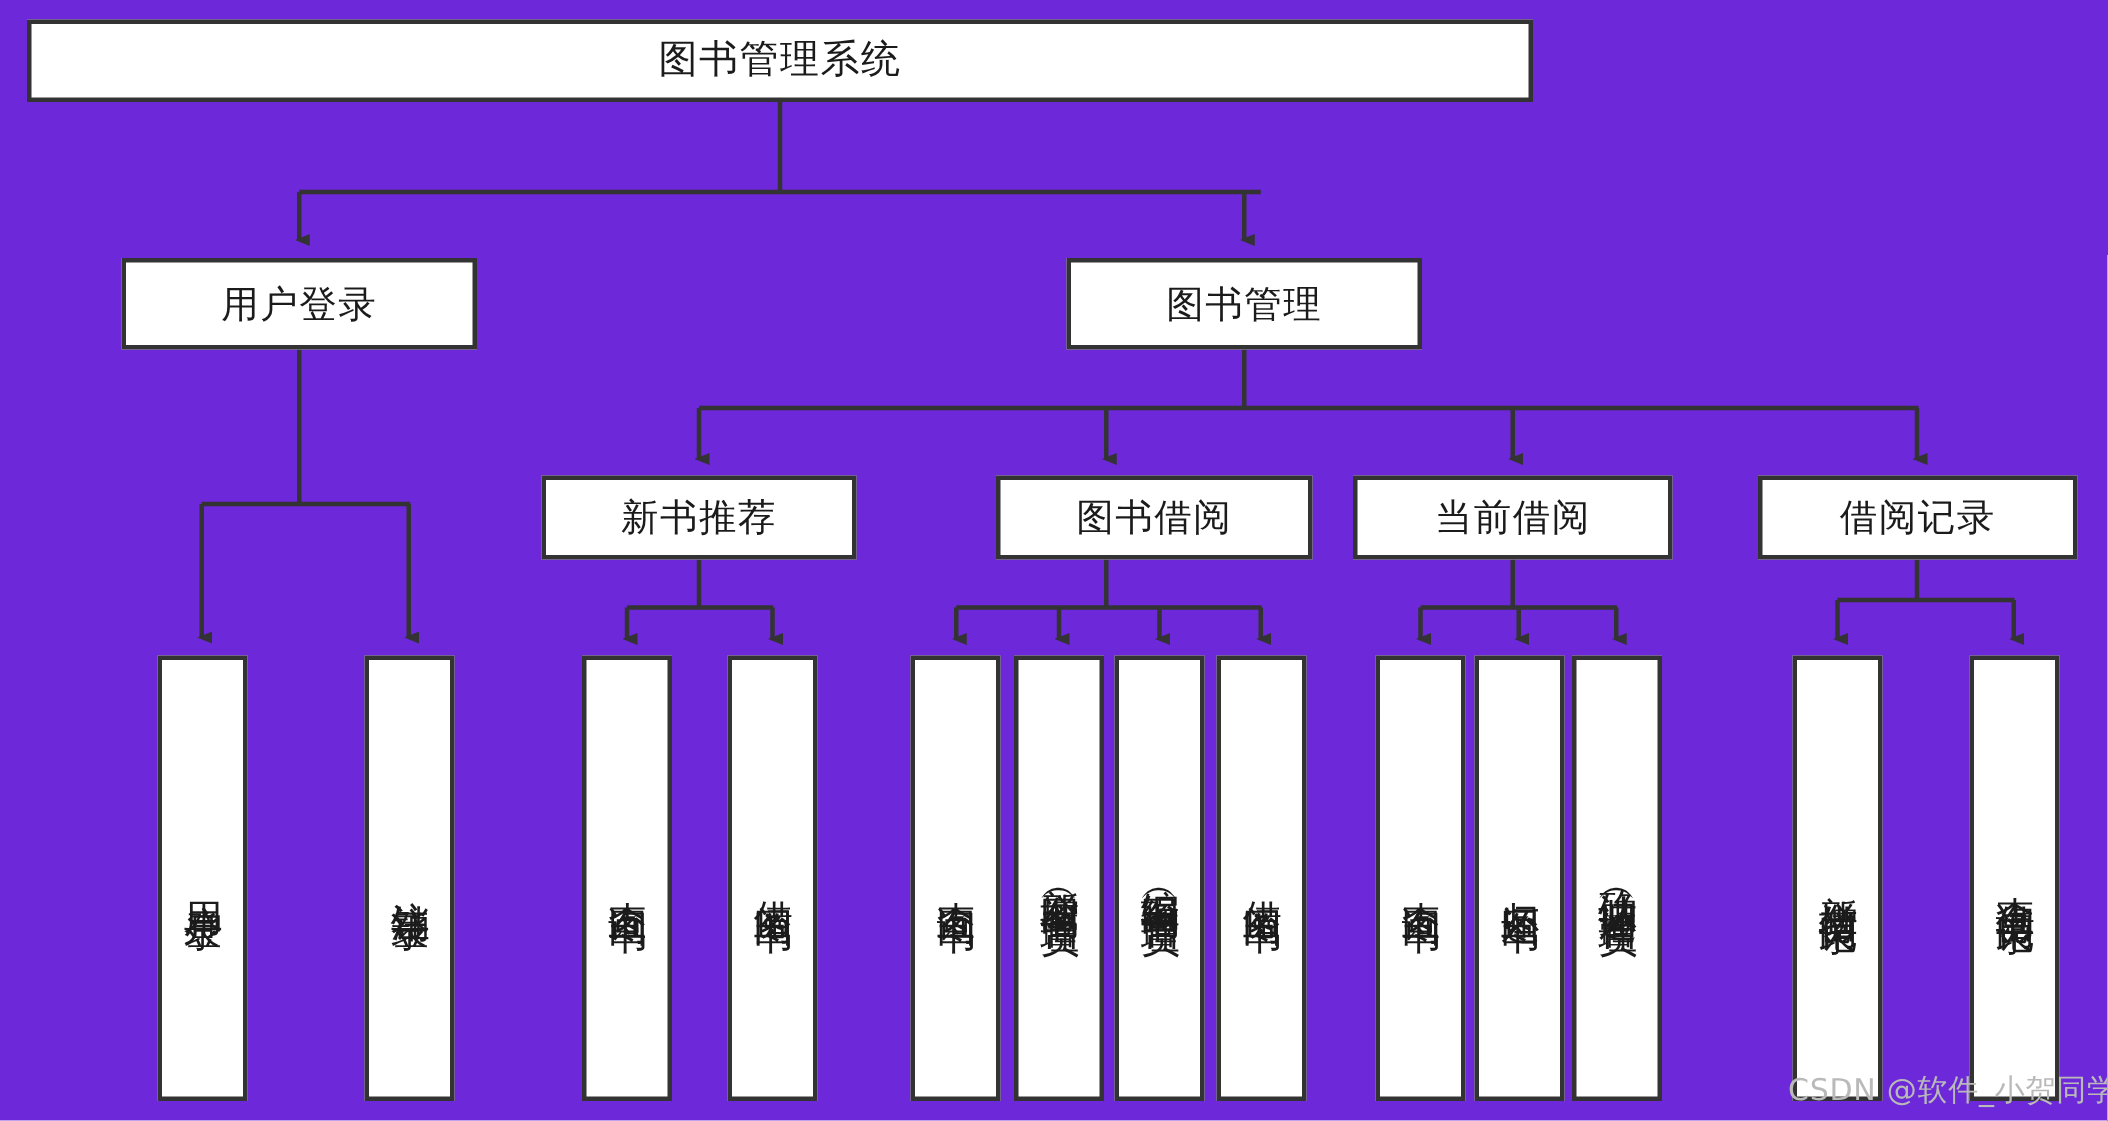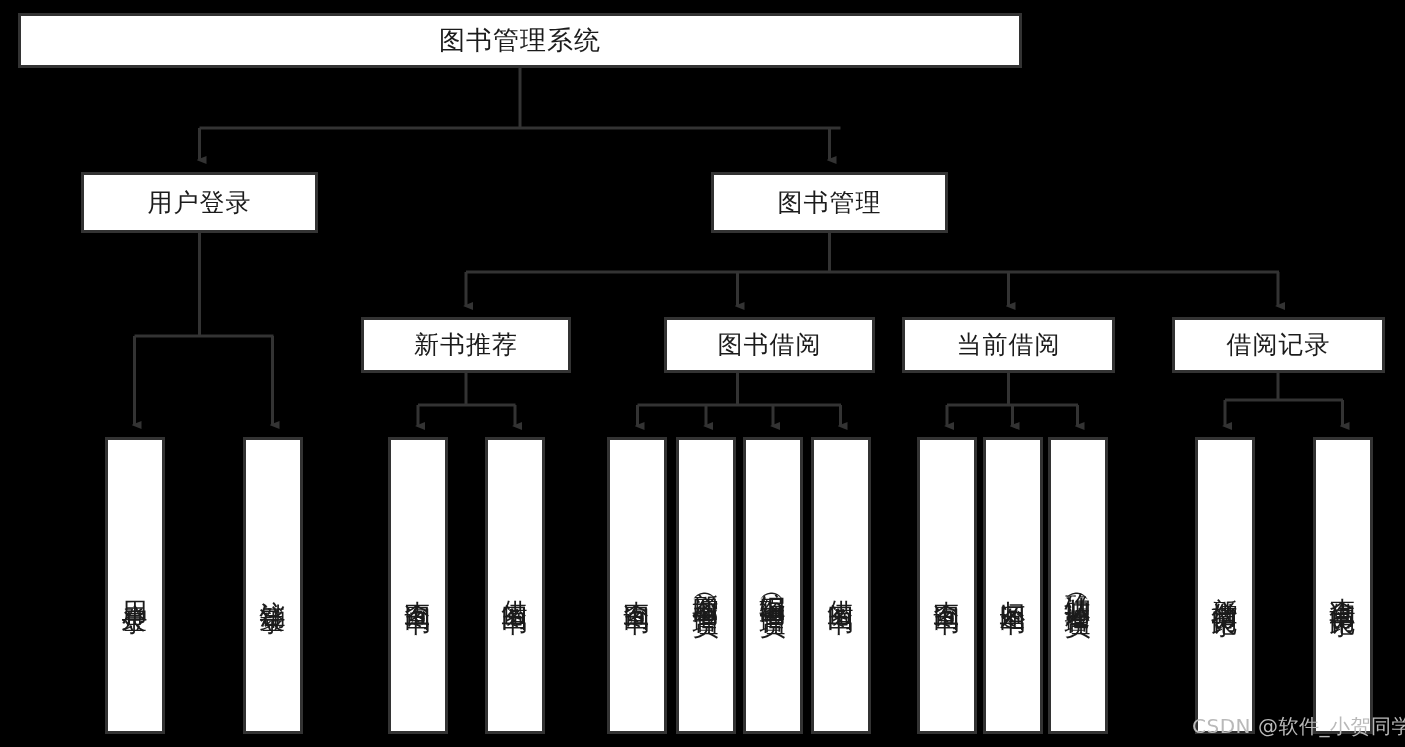--- a/index.html
+++ b/index.html
@@ -10,21 +10,21 @@
   body {
     width: 1405px;
     height: 747px;
     font-family: "DejaVu Sans", "Liberation Sans", sans-serif;
     overflow: hidden;
   }
   #diagram-root {
     position: relative;
     width: 1405px;
     height: 747px;
-    background: #000000;
+    background: #6d28d9;
   }
   svg.wires {
     position: absolute;
     left: 0;
     top: 0;
     width: 1405px;
     height: 747px;
     pointer-events: none;
   }
   .node {

